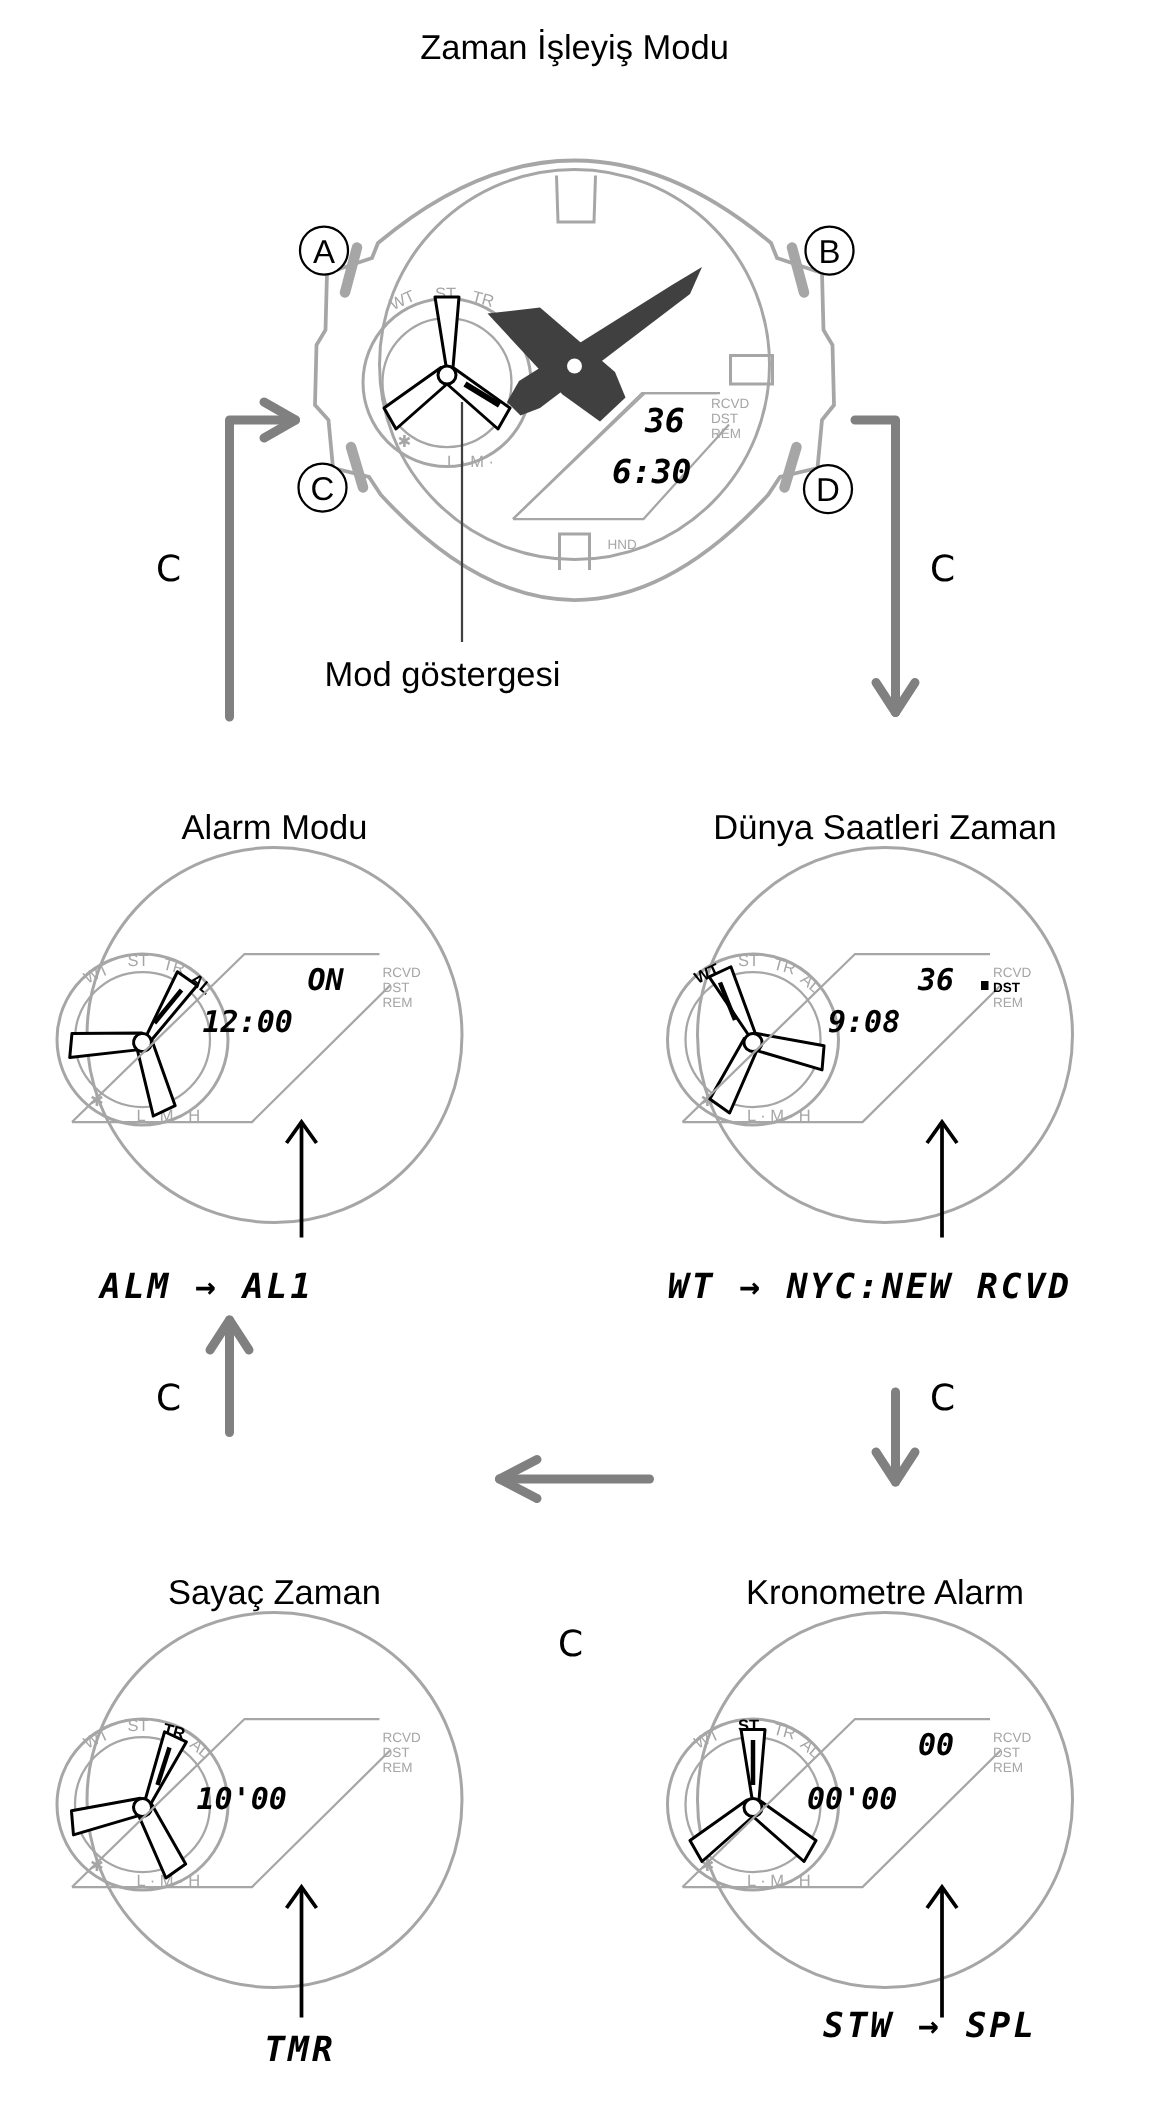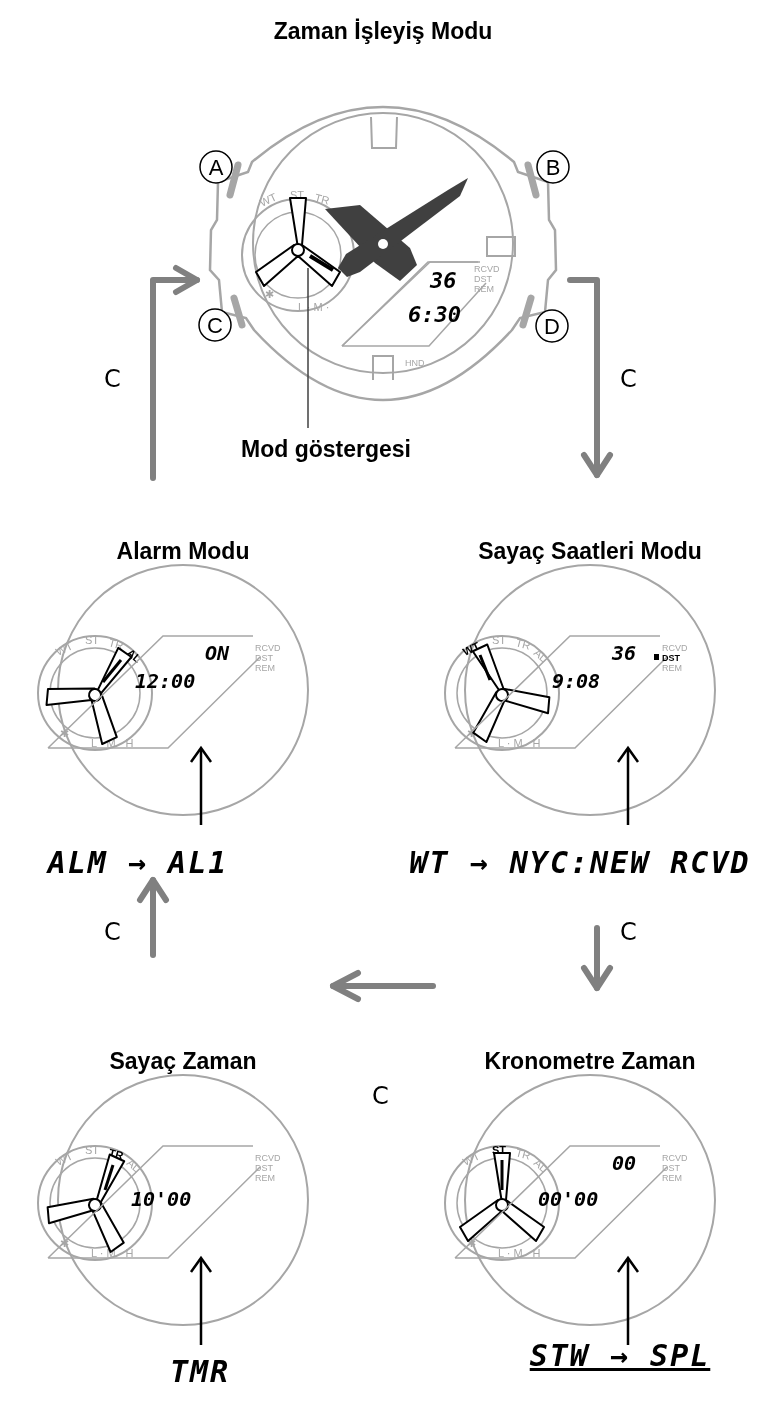--- a/index.html
+++ b/index.html
@@ -1,32 +1,32 @@
 <!DOCTYPE html>
 <html><head>
 <meta charset="utf-8">
 <style>
   html, body { margin: 0; padding: 0; background: #ffffff; }
   body { width: 767px; height: 1406px; position: relative; overflow: hidden;
          font-family: "Liberation Sans", "DejaVu Sans", sans-serif; color: #000; }
-  .title { position: absolute; font-size: 23px; white-space: nowrap; transform: translateX(-50%); font-weight: bold; }
+  .title { position: absolute; font-size: 23px; white-space: nowrap; transform: translateX(-50%); }
   .clabel { position: absolute; font-family: "DejaVu Sans", sans-serif; font-size: 24px; }
   .lcd { position: absolute; font-family: "DejaVu Sans Mono", monospace; font-weight: bold;
-         font-size: 30px; font-style: italic; letter-spacing: 2px; white-space: nowrap; transform: translateX(-50%); }
+         font-size: 23px; font-style: italic; letter-spacing: 2px; white-space: nowrap; transform: translateX(-50%); }
   svg { position: absolute; left: 0; top: 0; }
   .sm { font-family: "Liberation Sans", sans-serif; }
 </style>
 </head>
 <body>
 
 <div class="title" style="left:383px; top:18px;">Zaman İşleyiş Modu</div>
 <div class="title" style="left:183px; top:538px;">Alarm Modu</div>
-<div class="title" style="left:590px; top:538px;">Sayaç Saatleri Modu</div>
+<div class="title" style="left:590px; top:538px;">Dünya Saatleri Zaman</div>
 <div class="title" style="left:183px; top:1048px;">Sayaç Zaman</div>
-<div class="title" style="left:590px; top:1048px;">Kronometre Zaman</div>
+<div class="title" style="left:590px; top:1048px;">Kronometre Alarm</div>
 
 <svg width="767" height="1406" viewBox="0 0 767 1406">
   <defs>
     <g id="tri">
       <path d="M0,-2 L-8,-52 L8,-52 L4,-5 L42,22 L34,36 L0,6 L-34,36 L-42,22 L-4,-5 Z" fill="#fff" stroke="#000" stroke-width="2" stroke-linejoin="round"></path>
       <circle cx="0" cy="0" r="6" fill="#fff" stroke="#000" stroke-width="2"></circle>
     </g>
   </defs>
 
   <g>
@@ -193,24 +193,24 @@
     <text x="22" y="-30" font-size="20" font-weight="bold" font-style="italic" fill="#000" font-family="DejaVu Sans Mono, monospace">00</text>
     <text x="-52" y="6" font-size="20" font-weight="bold" font-style="italic" fill="#000" font-family="DejaVu Sans Mono, monospace">00'00</text>
     <text x="72" y="-39" font-size="9" fill="#a6a6a6" class="sm">RCVD</text>
     <text x="72" y="-29" font-size="9" fill="#a6a6a6" class="sm">DST</text>
     <text x="72" y="-19" font-size="9" fill="#a6a6a6" class="sm">REM</text>
     <line x1="38" y1="145" x2="38" y2="60" stroke="#000" stroke-width="2.5"></line>
     <polyline points="28,72 38,58 48,72" fill="none" stroke="#000" stroke-width="2.5"></polyline>
   </g>
 </svg>
 
-<div class="title" style="left:326px; top:436px;">Mod göstergesi</div>
+<div class="title" style="left:295px; top:436px;">Mod göstergesi</div>
 
 <div class="clabel" style="left:104px; top:365px;">C</div>
 <div class="clabel" style="left:620px; top:365px;">C</div>
 <div class="clabel" style="left:620px; top:918px;">C</div>
 <div class="clabel" style="left:104px; top:918px;">C</div>
 <div class="clabel" style="left:372px; top:1082px;">C</div>
 
 <div class="lcd" style="left:138px; top:845px;">ALM → AL1</div>
 <div class="lcd" style="left:580px; top:845px;">WT → NYC:NEW RCVD</div>
 <div class="lcd" style="left:200px; top:1354px;font-style:italic;">TMR</div>
-<div class="lcd" style="left:620px; top:1338px;text-decoration:underline;">STW → SPL</div>
+<div class="lcd" style="left:620px; top:1338px;">STW → SPL</div>
 
 </body></html>

